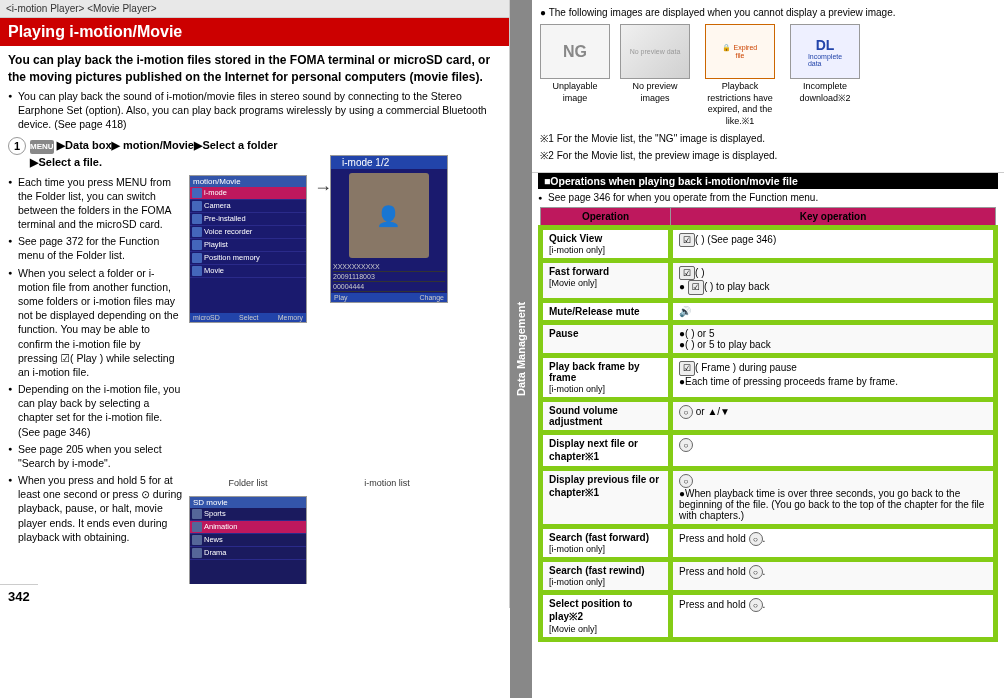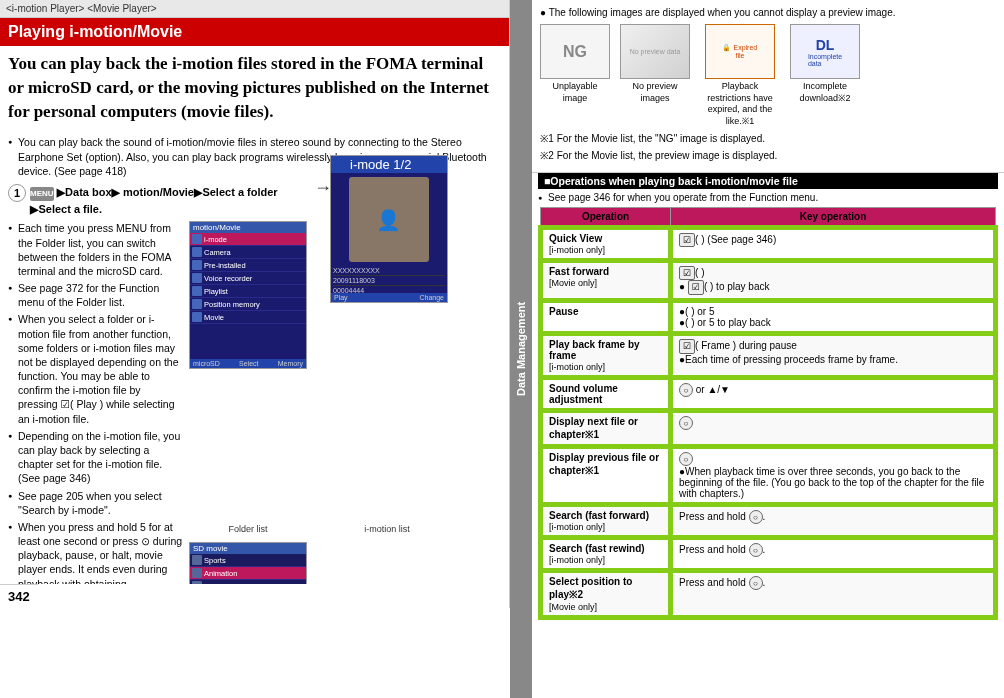--- a/index.html
+++ b/index.html
@@ -41,25 +41,24 @@
       font-weight: bold;
     }
 
     .left-content {
       padding: 6px 8px;
       overflow: hidden;
       flex: 1;
     }
 
     .intro-text {
-      font-size: 17px;
-      font-weight: bold;
-      margin-bottom: 12px;
+      font-size: 12px;
+      font-weight: bold;
+      margin-bottom: 3px;
       line-height: 1.4;
-      font-family: Liberation Serif, serif;
     }
 
     .bullet-list {
       list-style: none;
       margin-bottom: 6px;
     }
     .bullet-list li {
       padding-left: 10px;
       position: relative;
       margin-bottom: 3px;
@@ -164,22 +163,22 @@
       width: 100%;
       display: flex;
       justify-content: space-between;
       padding: 1px 3px;
       font-size: 7px;
       color: #ccc;
     }
     .screen2-header {
       background: #2244aa;
       color: #fff;
-      font-size: 13px;
-      padding: 1px 19px;
+      font-size: 10px;
+      padding: 1px 11px;
       display: flex;
       justify-content: space-between;
     }
     .face-placeholder {
       width: 80px;
       height: 85px;
       background: #887766;
       margin: 4px auto;
       border-radius: 3px;
       display: flex;
@@ -615,20 +614,24 @@
       <tbody id="table-body">
           <tr>
             <td class="op-cell"><strong>Quick View</strong><br><span class="op-sub">[i-motion only]</span></td>
             <td><span class="key-btn">☑</span>(    ) (See page 346)</td>
           </tr>
           <tr>
             <td class="op-cell"><strong>Fast forward</strong><br><span class="op-sub">[Movie only]</span></td>
             <td><span class="key-btn">☑</span>(    )<br>● <span class="key-btn">☑</span>(    ) to play back</td>
           </tr>
           <tr>
+            <td class="op-cell"><strong>Mute/Release mute</strong></td>
+            <td>🔊</td>
+          </tr>
+          <tr>
             <td class="op-cell"><strong>Pause</strong></td>
             <td>●(    ) or 5<br>●(    ) or 5 to play back</td>
           </tr>
           <tr>
             <td class="op-cell"><strong>Play back frame by frame</strong><br><span class="op-sub">[i-motion only]</span></td>
             <td><span class="key-btn">☑</span>( Frame ) during pause<br>●Each time of pressing proceeds frame by frame.</td>
           </tr>
           <tr>
             <td class="op-cell"><strong>Sound volume adjustment</strong></td>
             <td><span class="key-circle">○</span> or ▲/▼</td>

